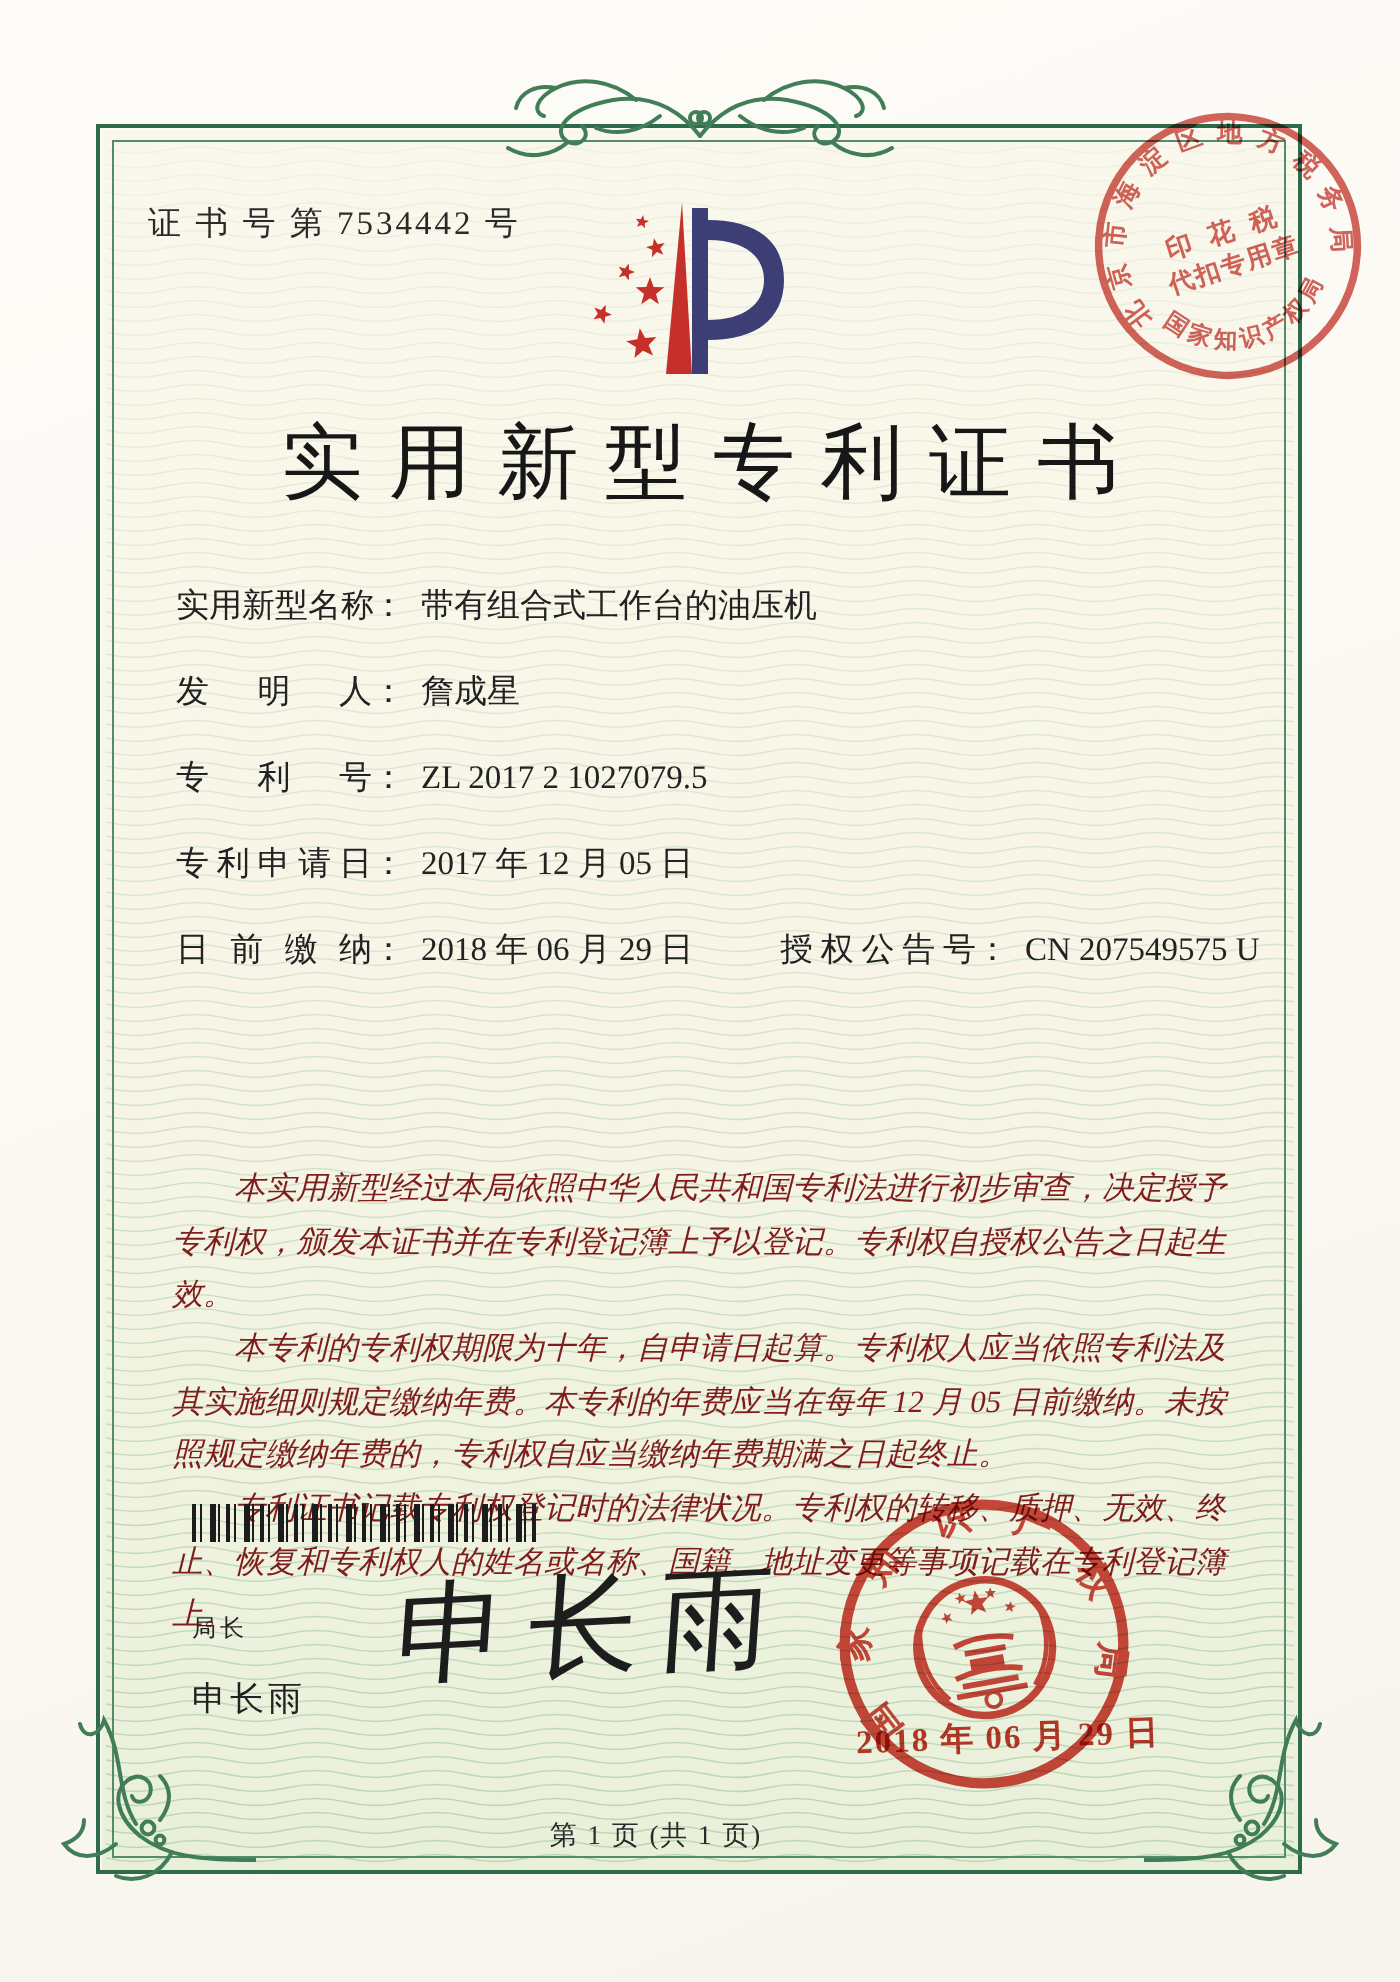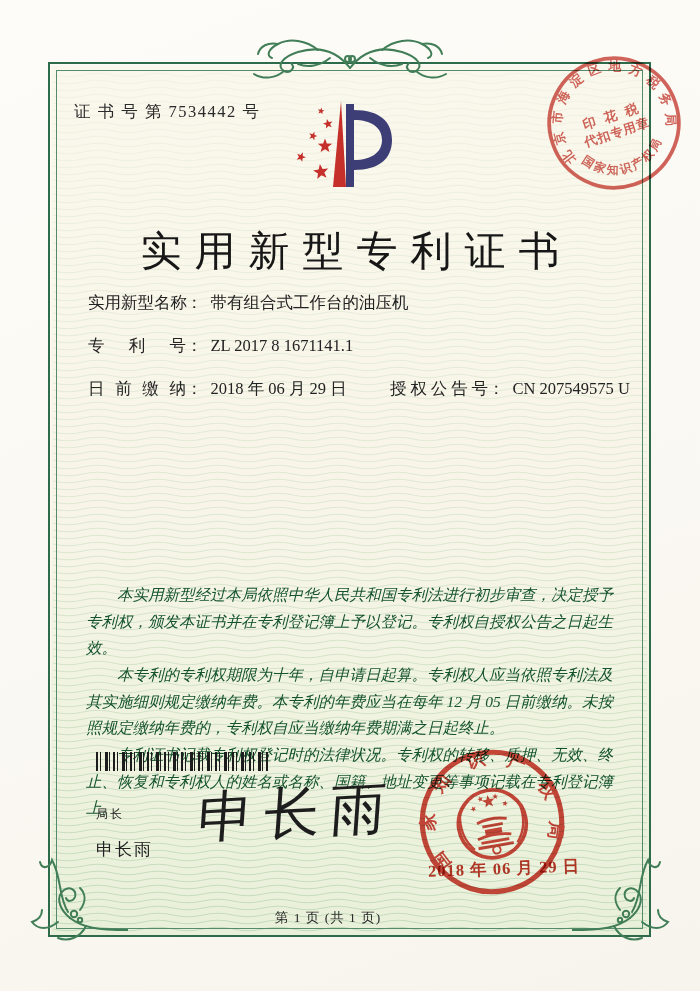--- a/index.html
+++ b/index.html
@@ -26,35 +26,35 @@
     border:1px solid #548b6d;z-index:2;}
 
   .orn{position:absolute;z-index:3;}
   .orn path,.orn circle{stroke:#417e57;fill:none;stroke-width:2;stroke-linecap:round;}
 
   
   .cert-no{position:absolute;left:74px;top:101px;z-index:4;
     font-size:16.5px;letter-spacing:1.5px;color:#2a2a2a;}
   .logo{position:absolute;left:288px;top:90px;width:130px;height:114px;z-index:4;}
   .title{position:absolute;left:0;right:0;top:204px;z-index:4;text-align:center;
-    font-size:41px;letter-spacing:13px;color:#171717;font-weight:500;text-indent:13px;margin-top:20px;}
+    font-size:41px;letter-spacing:13px;color:#171717;font-weight:500;text-indent:13px;}
 
   .fields{position:absolute;left:88px;top:291px;width:534px;z-index:4;
     font-size:16.5px;color:#222;}
   .frow{margin-bottom:19px;line-height:24px;white-space:nowrap;}
   .flabel{display:inline-block;width:98px;text-align:justify;text-align-last:justify;
     text-justify:inter-character;vertical-align:top;}
   .colon{margin-right:8px;}
   .fvalue{display:inline-block;vertical-align:top;}
   .addr-row{margin-bottom:2px;}
   .grant-row{position:relative;}
   .grant2{position:absolute;left:302px;top:0;font-family:Liberation Serif, serif;}
 
   .paras{position:absolute;left:86px;top:582px;width:534px;z-index:4;
-    font-size:15.5px;line-height:1.72;color:#14532d;font-style:italic;}
+    font-size:15.5px;line-height:1.72;color:#7f1d1d;font-style:italic;}
   .paras p{margin:0;text-indent:2em;}
 
   .barcode{position:absolute;left:96px;top:752px;width:172px;height:19px;z-index:4;
     background:repeating-linear-gradient(90deg,
       #1c1c1c 0 2px,transparent 2px 4px,
       #1c1c1c 4px 5px,transparent 5px 9px,
       #1c1c1c 9px 12px,transparent 12px 13px,
       #1c1c1c 13px 14px,transparent 14px 17px);}
 
   .sig-title{position:absolute;left:96px;top:806px;font-size:12px;color:#222;z-index:4;letter-spacing:2px;}
@@ -255,21 +255,27 @@
     </g>
   </svg>
 
   <div class="title">实用新型专利证书</div>
 
   <div class="fields">
     <div class="frow">
       <span class="flabel">实用新型名称</span><span class="colon">：</span><span class="fvalue">带有组合式工作台的油压机</span>
     </div>
     <div class="frow">
-      <span class="flabel">专利号</span><span class="colon">：</span><span class="fvalue">ZL 2017 8 1671141.1</span>
+      <span class="flabel">发明人</span><span class="colon">：</span><span class="fvalue">詹成星</span>
+    </div>
+    <div class="frow">
+      <span class="flabel">专利号</span><span class="colon">：</span><span class="fvalue">ZL 2017 2 1027079.5</span>
+    </div>
+    <div class="frow">
+      <span class="flabel">专利申请日</span><span class="colon">：</span><span class="fvalue">2017 年 12 月 05 日</span>
     </div>
     <div class="frow grant-row">
       <span>
         <span class="flabel">日前缴纳</span><span class="colon">：</span><span class="fvalue">2018 年 06 月 29 日</span>
       </span>
       <span class="grant2">
         <span class="flabel">授权公告号</span><span class="colon">：</span><span class="fvalue">CN 207549575 U</span>
       </span>
     </div>
   </div>

